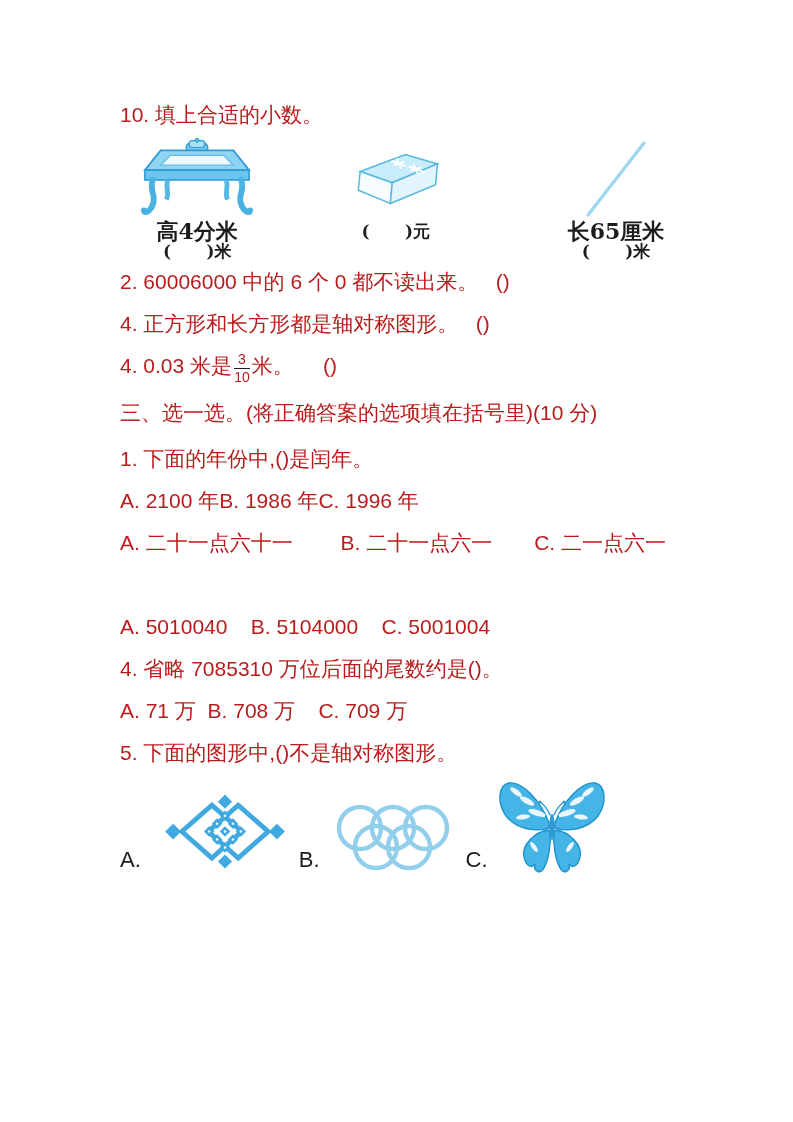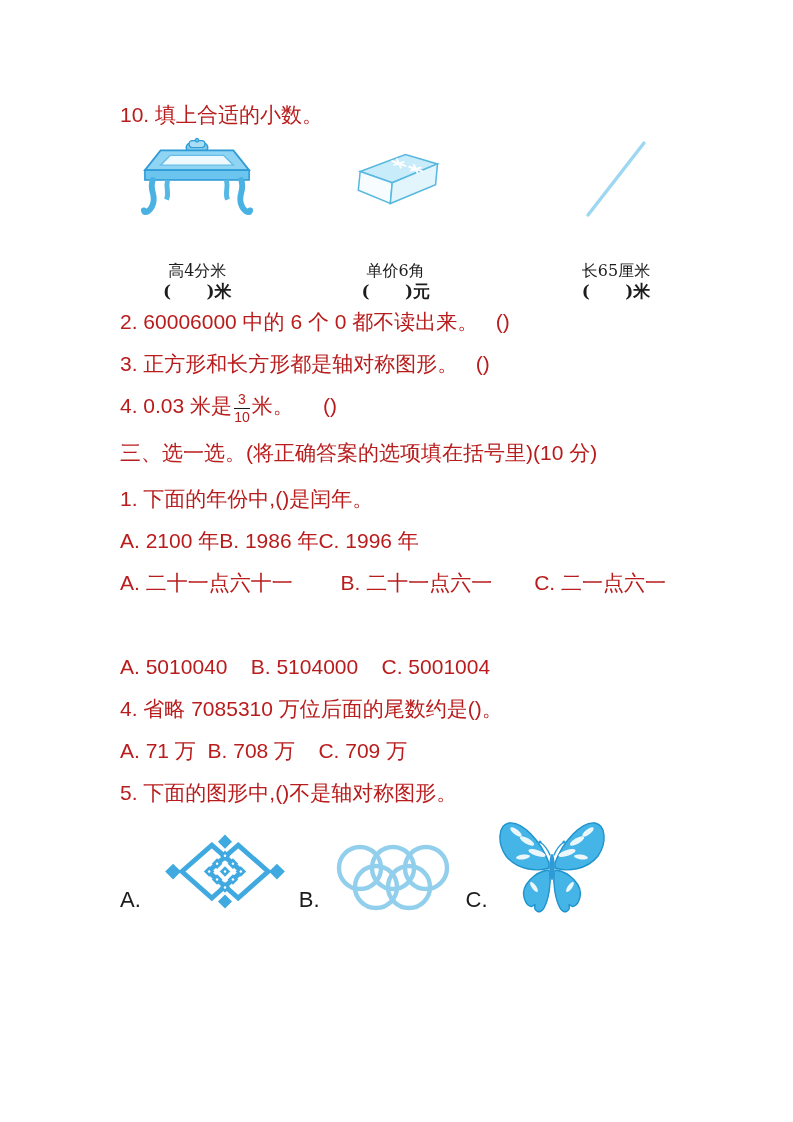--- a/index.html
+++ b/index.html
@@ -24,23 +24,22 @@
   .mb18 { margin-bottom:18px; }
   .gap-large { margin-bottom:56px; }
 
   
   .figures-row { display:flex; margin-left:-22px; margin-bottom:6px; }
   .figure { width:200px; text-align:center; }
   .figure.wide { width:244px; }
   .fig-img { height:84px; display:flex; align-items:center; justify-content:center; }
   .fig-caption {
     font-family:"DejaVu Serif","Liberation Serif",serif;
-    font-weight:normal; font-size:16px; line-height:20px;
+    font-weight:bold; font-size:22px; line-height:20px;
     white-space:pre-wrap;
-    margin-top:40px;
   }
   .fig-blank {
     font-family:"DejaVu Serif","Liberation Serif",serif;
     font-weight:bold; font-size:17px; line-height:21px;
     white-space:pre;
   }
 
   
   .frac {
     display:inline-block; vertical-align:-9px; text-align:center;
@@ -98,38 +97,37 @@
             <polygon points="12,27 46,39 44,61 10,47" fill="#f7fcff" stroke="#57b8e0" stroke-width="1.6"></polygon>
 
             <polygon points="46,39 94,19 92,41 44,61" fill="#e2f4fc" stroke="#57b8e0" stroke-width="1.6"></polygon>
 
             <g stroke="#ffffff" stroke-width="2" stroke-linecap="round">
               <path d="M48,20 l10,-3 M51,14 l4,9 M46,16 l14,5"></path>
               <path d="M66,26 l10,-3 M69,20 l4,9 M64,22 l14,5"></path>
             </g>
           </svg>
         </div>
-        <div class="fig-caption">单价6角</div>
         <div class="fig-blank">(      )元</div>
       </div>
 
       <div class="figure wide">
         <div class="fig-img">
           <svg width="72" height="84" viewBox="0 0 72 84">
             <line x1="8" y1="78" x2="64" y2="6" stroke="#9ed7f2" stroke-width="3.4" stroke-linecap="round"></line>
           </svg>
         </div>
         <div class="fig-caption">长65厘米</div>
         <div class="fig-blank">(      )米</div>
       </div>
     </div>
 
 
     <div class="line">2. 60006000 中的 6 个 0 都不读出来。   ()</div>
-    <div class="line">3. 正方形和长方形都是轴对称图形。   ()</div>
+    <div class="line">4. 正方形和长方形都是轴对称图形。   ()</div>
 
     <div class="line"><span>4. 0.03 米是</span><span class="frac"><span class="num">3</span><span class="den">10</span></span><span>米。     ()</span></div>
 
     <div class="line mb18">三、选一选。(将正确答案的选项填在括号里)(10 分)</div>
 
     <div class="line">1. 下面的年份中,()是闰年。</div>
     <div class="line">A. 2100 年B. 1986 年C. 1996 年</div>
 
     <div class="line gap-large">A. 二十一点六十一　　 B. 二十一点六一　　C. 二一点六一</div>
 

